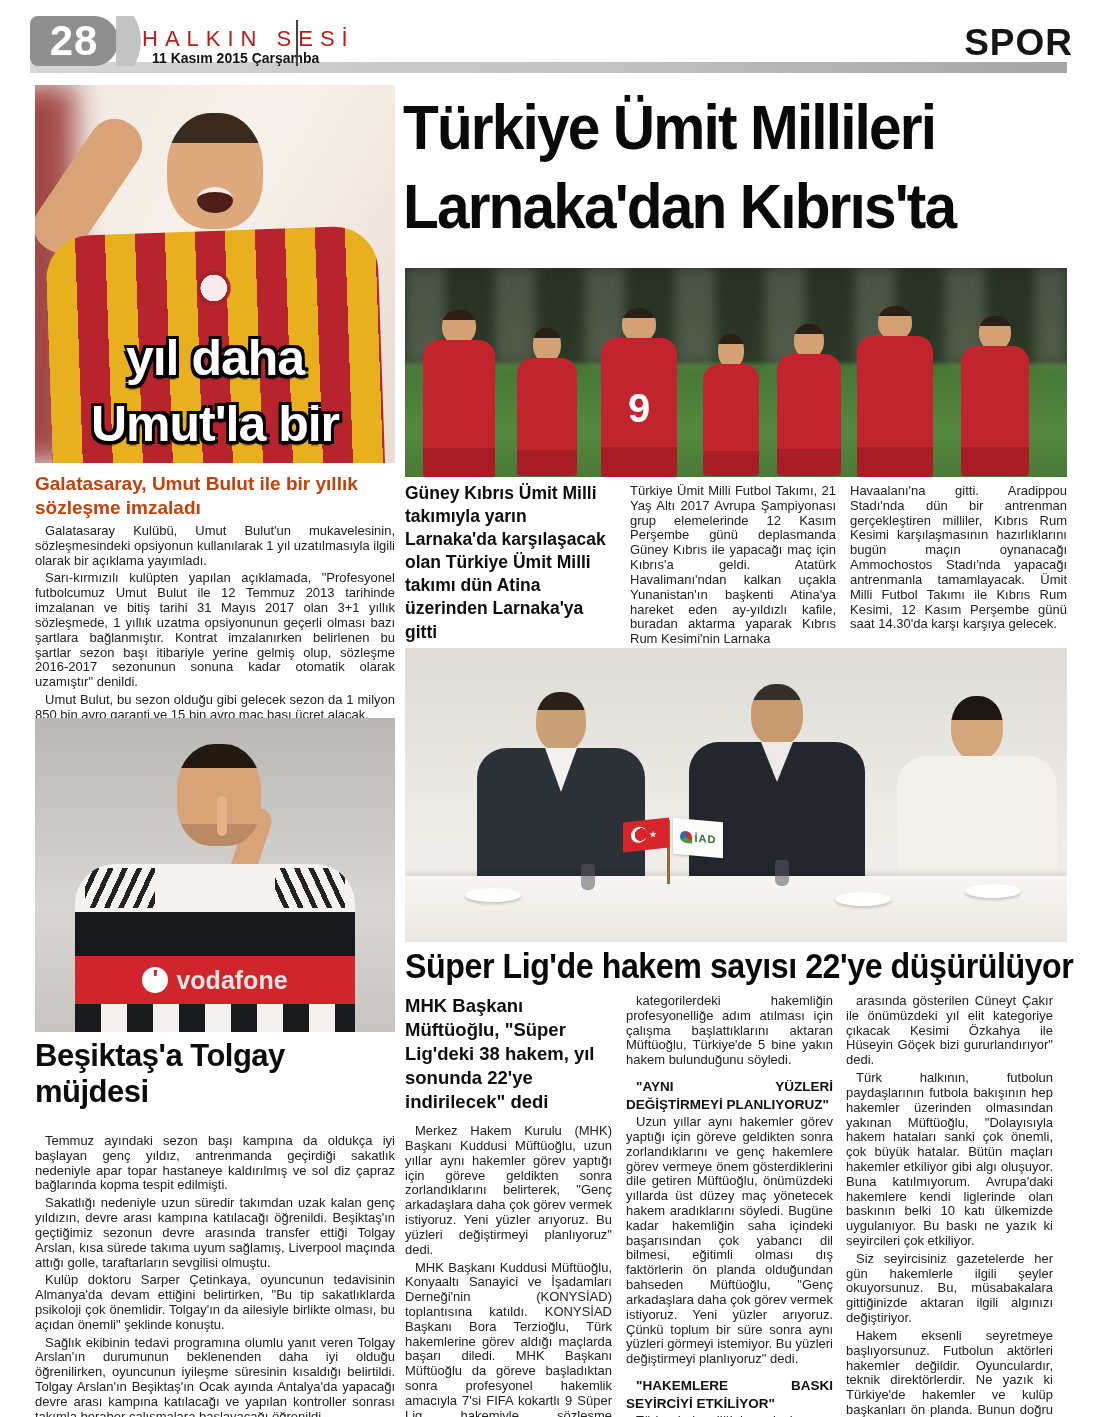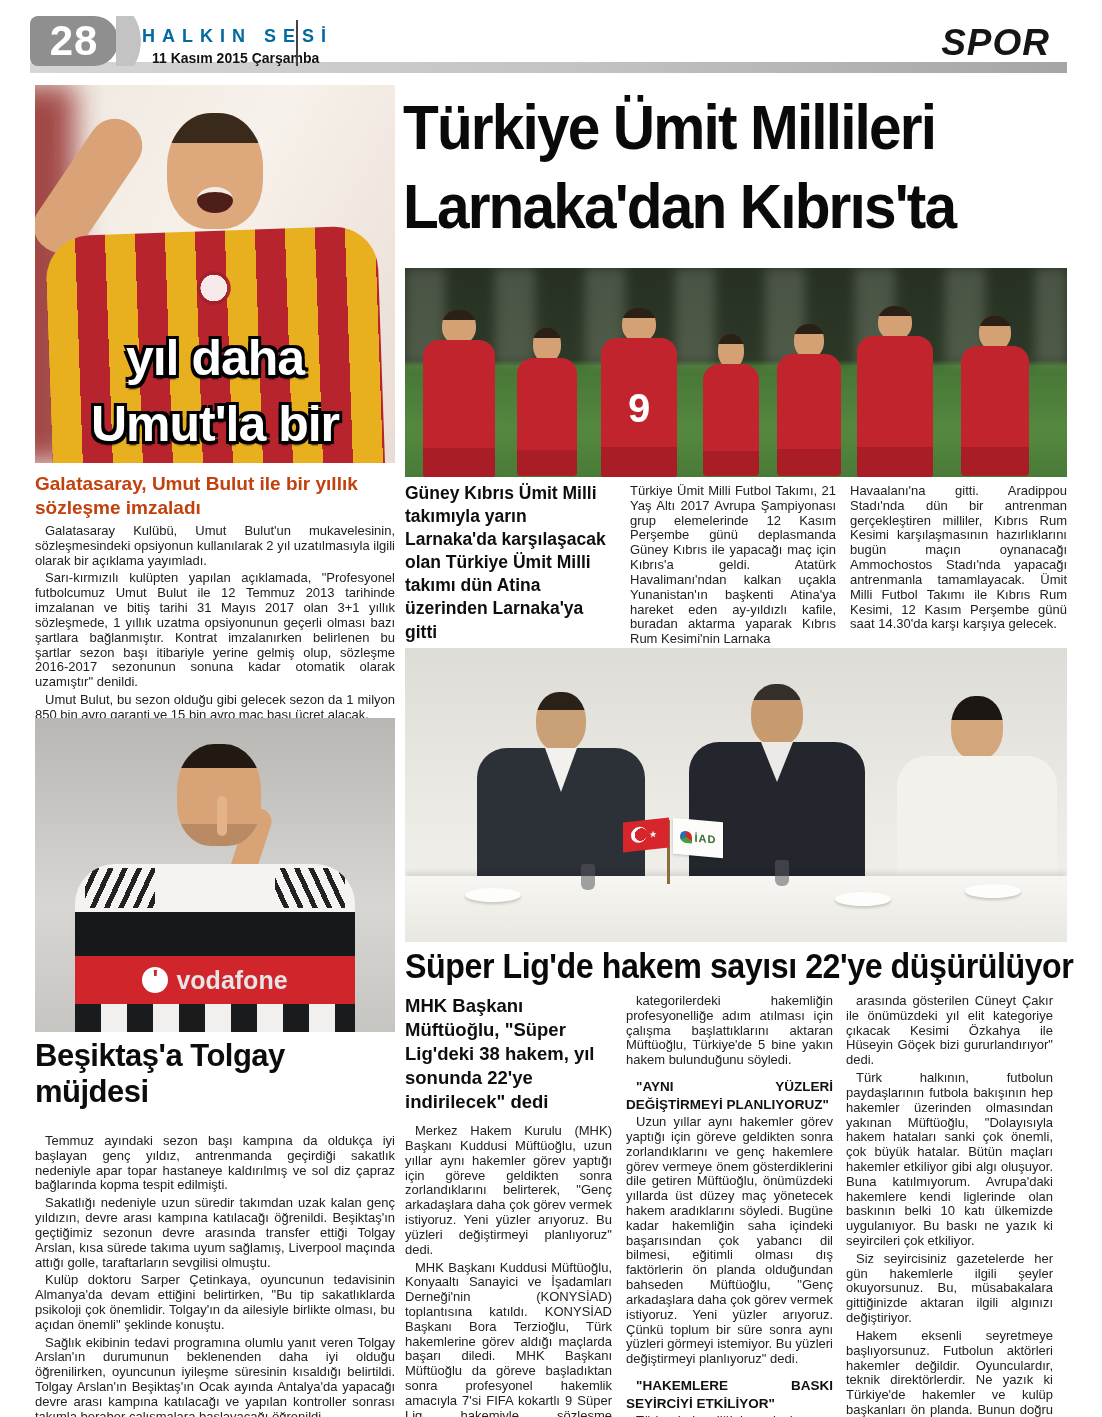--- a/index.html
+++ b/index.html
@@ -8,25 +8,25 @@
   .page { position:relative; width:1102px; height:1417px; background:#fff; overflow:hidden; margin:0 auto;border-radius:24px; }
 
   
   .hdr-bar { position:absolute; left:30px; top:62px; width:1037px; height:11px;
              background:linear-gradient(90deg,#d6d6d6 0%,#c2c2c2 55%,#a5a5a5 100%); }
   .pageno { position:absolute; left:30px; top:16px; width:88px; height:50px; background:#8f8f8f;
             border-radius:8px 24px 24px 8px; color:#fff; font-size:42px; font-weight:bold;
             display:flex; align-items:center; justify-content:center; letter-spacing:1px; }
   .pageno-swoosh { position:absolute; left:116px; top:16px; width:42px; height:50px;
             background:radial-gradient(ellipse 100% 120% at left center,#c3c3c3 58%,transparent 60%); }
-  .masthead { position:absolute; left:142px; top:26px; font-size:18px; font-weight:bold;
-            letter-spacing:7px; color:#0369a1; white-space:nowrap; }
+  .masthead { position:absolute; left:142px; top:26px; font-size:22px; font-weight:normal;
+            letter-spacing:7px; color:#b91c1c; white-space:nowrap; }
   .hdr-date { position:absolute; left:152px; top:50px; font-size:14px; font-weight:bold; color:#111; }
   .hdr-div { position:absolute; left:296px; top:20px; width:2px; height:46px; background:#444; }
-  .spor { position:absolute; right:52px; top:22px; font-size:37px; font-weight:bold; font-style:italic;
+  .spor { position:absolute; right:29px; top:22px; font-size:37px; font-weight:bold; 
             letter-spacing:1px; color:#151515; }
 
   
   .body-txt { font-size:13px; line-height:1.14; text-align:justify; color:#222; }
   .body-txt p { margin:0 0 3px; text-indent:10px; }
   .subhead { font-weight:bold; color:#c2410c; line-height:1.25; }
 
   
   .photo1 { position:absolute; left:35px; top:85px; width:360px; height:378px; overflow:hidden;
             background:linear-gradient(120deg,#efe8e0 0%,#f6f1ea 45%,#e9dcd4 100%); }
@@ -158,21 +158,21 @@
     <div class="gs-torso">
       <div class="gs-badge"></div>
     </div>
     <div class="photo-overlay">
       <div>yıl daha</div>
       <div>Umut'la bir</div>
     </div>
   </div>
   <div class="sub1 subhead">Galatasaray, Umut Bulut ile bir yıllık sözleşme imzaladı</div>
   <div class="left-body1 body-txt">
-    <p>Galatasaray Kulübü, Umut Bulut'un mukavelesinin, sözleşmesindeki opsiyonun kullanılarak 2 yıl uzatılmasıyla ilgili olarak bir açıklama yayımladı.</p>
+    <p>Galatasaray Kulübü, Umut Bulut'un mukavelesinin, sözleşmesindeki opsiyonun kullanılarak 1 yıl uzatılmasıyla ilgili olarak bir açıklama yayımladı.</p>
     <p>Sarı-kırmızılı kulüpten yapılan açıklamada, "Profesyonel futbolcumuz Umut Bulut ile 12 Temmuz 2013 tarihinde imzalanan ve bitiş tarihi 31 Mayıs 2017 olan 3+1 yıllık sözleşmede, 1 yıllık uzatma opsiyonunun geçerli olması bazı şartlara bağlanmıştır. Kontrat imzalanırken belirlenen bu şartlar sezon başı itibariyle yerine gelmiş olup, sözleşme 2016-2017 sezonunun sonuna kadar otomatik olarak uzamıştır" denildi.</p>
     <p>Umut Bulut, bu sezon olduğu gibi gelecek sezon da 1 milyon 850 bin avro garanti ve 15 bin avro maç başı ücret alacak.</p>
   </div>
 
   <div class="main-headline">
     <div class="hl">Türkiye Ümit Millileri</div>
     <div class="hl">Larnaka'dan Kıbrıs'ta</div>
   </div>
 
   <div class="photo-main">

